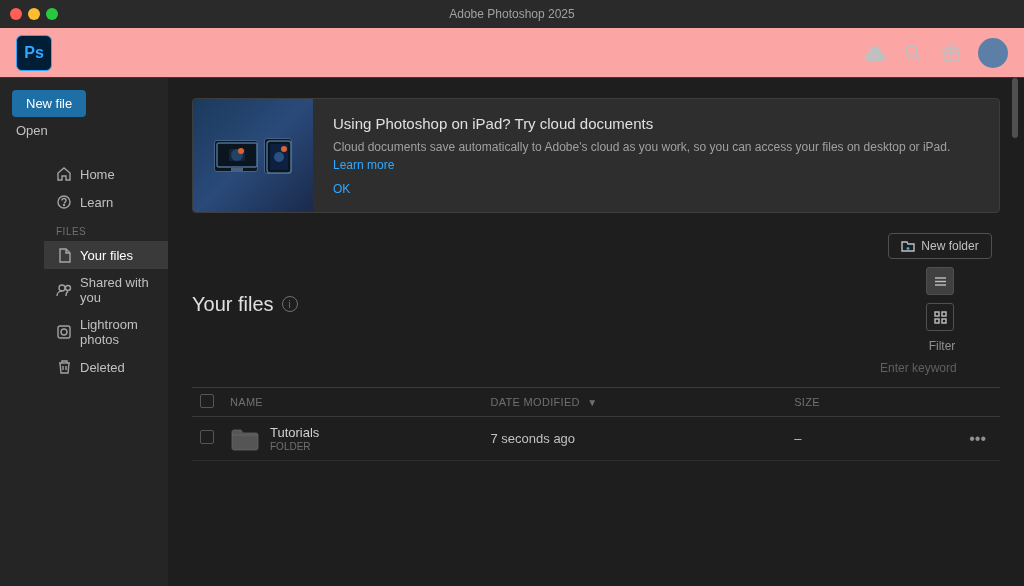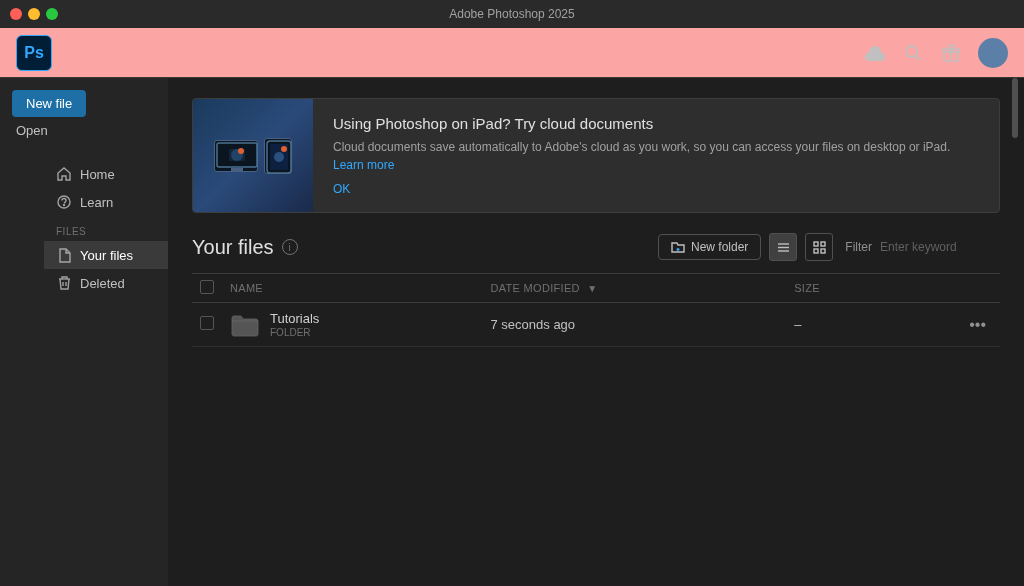--- a/index.html
+++ b/index.html
@@ -268,20 +268,21 @@
       font-size: 10px;
       color: #707070;
       cursor: pointer;
       flex-shrink: 0;
     }
     .files-toolbar {
       margin-left: auto;
       display: flex;
       align-items: center;
       gap: 8px;
+      flex-direction: column;
     }
     .new-folder-btn {
       background: transparent;
       border: 1.5px solid #505050;
       border-radius: 4px;
       color: #c0c0c0;
       padding: 5px 12px;
       font-size: 12px;
       cursor: pointer;
       display: flex;
@@ -493,21 +494,41 @@
       <div class="sidebar-item active">
         <span class="sidebar-item-icon">
           <svg width="13" height="15" viewBox="0 0 13 15" fill="none" stroke="#c0c0c0" stroke-width="1.4">
             <path d="M2 1H8L12 5V14H2V1Z"></path>
             <path d="M8 1V5H12"></path>
           </svg>
         </span>
         <span>Your files</span>
       </div>
 
-
+      <div class="sidebar-item">
+        <span class="sidebar-item-icon">
+          <svg width="16" height="14" viewBox="0 0 16 14" fill="none" stroke="#c0c0c0" stroke-width="1.4">
+            <circle cx="6" cy="5" r="3"></circle>
+            <path d="M1 13C1 10.2 3.2 8 6 8"></path>
+            <circle cx="12" cy="5" r="2.5"></circle>
+            <path d="M10 13C10 10.8 10.9 9 12 8.5"></path>
+          </svg>
+        </span>
+        <span>Shared with you</span>
+      </div>
+
+      <div class="sidebar-item">
+        <span class="sidebar-item-icon">
+          <svg width="14" height="14" viewBox="0 0 14 14" fill="none" stroke="#c0c0c0" stroke-width="1.4">
+            <rect x="1" y="1" width="12" height="12" rx="2"></rect>
+            <circle cx="7" cy="7" r="3"></circle>
+          </svg>
+        </span>
+        <span>Lightroom photos</span>
+      </div>
 
       <div class="sidebar-item">
         <span class="sidebar-item-icon">
           <svg width="13" height="15" viewBox="0 0 13 15" fill="none" stroke="#c0c0c0" stroke-width="1.4">
             <path d="M1 3H12"></path>
             <path d="M4 3V1H9V3"></path>
             <path d="M2 3L3 13H10L11 3"></path>
             <path d="M5 6V10M8 6V10"></path>
           </svg>
         </span>

